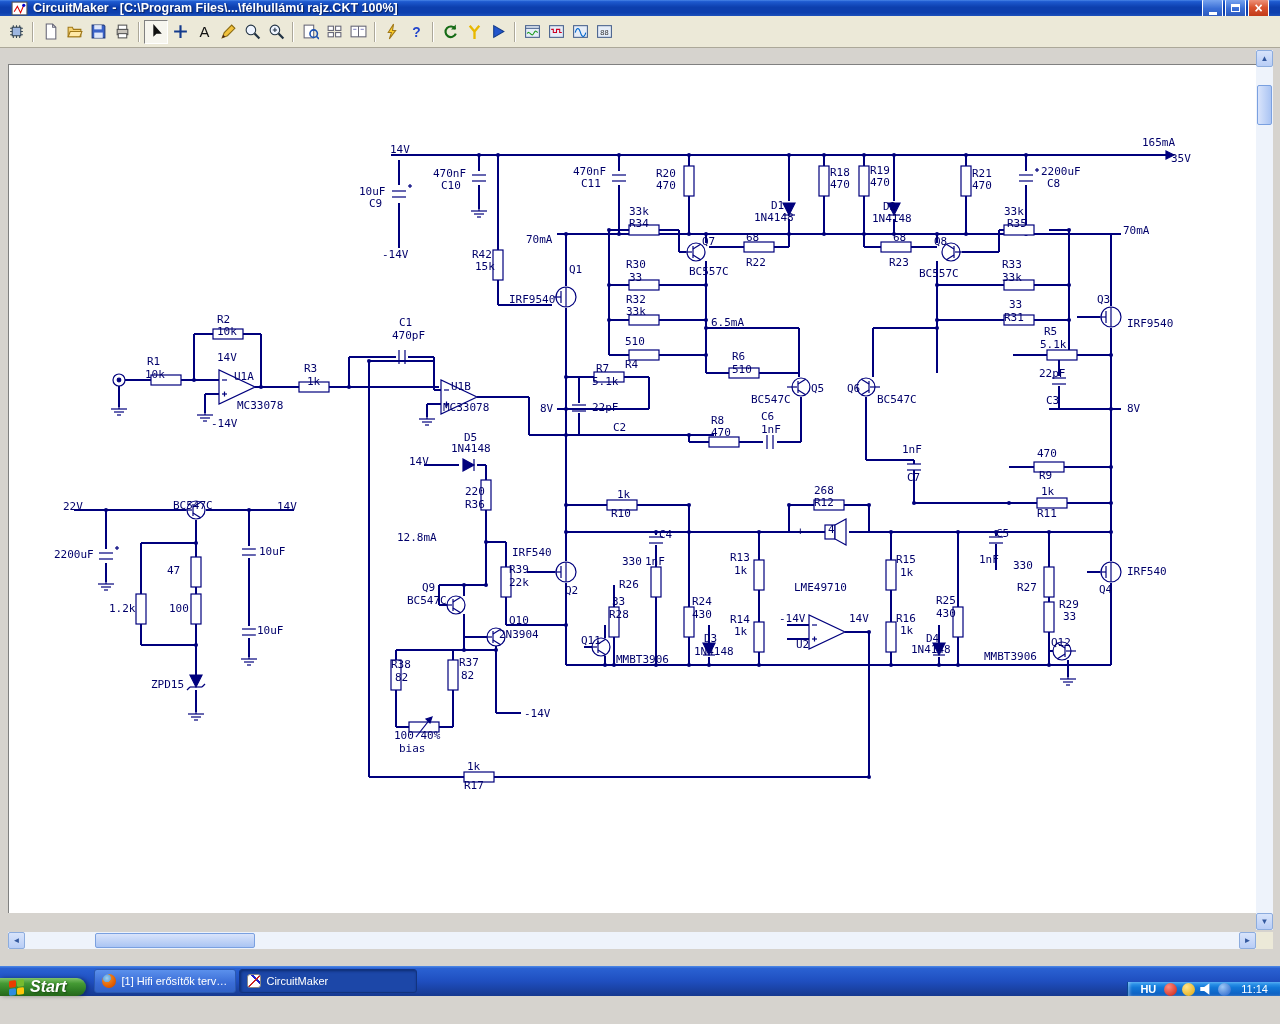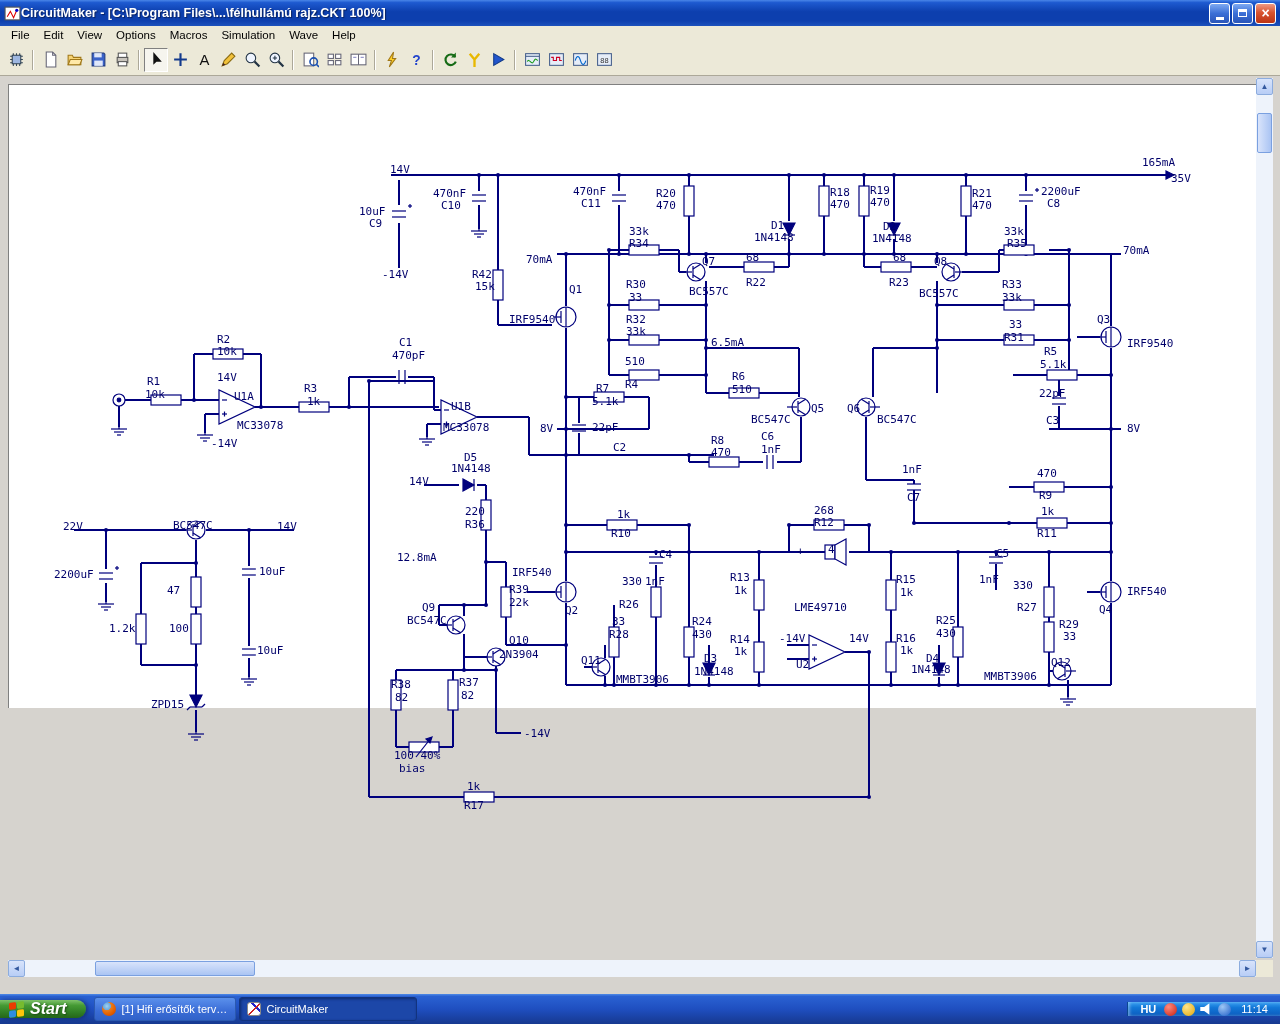--- a/index.html
+++ b/index.html
@@ -1,21 +1,21 @@
 <!DOCTYPE html>
 <html><head>
 <meta charset="utf-8">
 <style>
   *{box-sizing:border-box;margin:0;padding:0}
   html,body{width:1280px;height:1024px;overflow:hidden}
   body{font-family:"Liberation Sans",sans-serif;background:#d6d3ce;-webkit-font-smoothing:antialiased}
   .screen{position:relative;width:1280px;height:1024px;display:flex;flex-direction:column}
 
   
-  .titlebar{height:26px;background:linear-gradient(180deg,#4a86e8 0%,#1e5ad0 10%,#0d3fae 45%,#0d3fae 80%,#1c51bc 100%);display:flex;align-items:center;padding:0 4px;flex:0 0 auto}
+  .titlebar{height:16px;background:linear-gradient(180deg,#4a86e8 0%,#1e5ad0 10%,#0d3fae 45%,#0d3fae 80%,#1c51bc 100%);display:flex;align-items:center;padding:0 11px;gap:5px;flex:0 0 auto}
   .app-icon{width:17px;height:17px;display:inline-flex}
   .title-text{color:#fff;font-weight:bold;font-size:12.5px;text-shadow:1px 1px 1px #08205e;flex:1;white-space:nowrap;overflow:hidden}
   .win-buttons{display:flex;gap:2px}
   .wbtn{width:21px;height:21px;border:1px solid #fff;border-radius:3px;display:inline-flex;align-items:center;justify-content:center;cursor:default;padding:0}
   .wbtn.bl{background:linear-gradient(180deg,#7da9f2 0%,#3b6fd6 50%,#2a55b8 100%)}
   .wbtn.close{background:linear-gradient(180deg,#ef9a84 0%,#d9542f 45%,#bc3414 100%)}
   .glyph-min{display:block;width:8px;height:3px;background:#fff;margin-top:10px}
   .glyph-max{display:block;width:9px;height:8px;border:1px solid #fff;border-top:3px solid #fff}
   .glyph-x{color:#fff;font-size:14px;font-weight:bold;line-height:1}
 
@@ -24,37 +24,37 @@
   .menu-item{padding:1px 7px}
 
   
   .toolbar{height:32px;background:#ece9d8;display:flex;align-items:center;padding-left:4px;flex:0 0 auto;border-bottom:1px solid #aca899}
   .tbtn{width:24px;height:24px;border:1px solid #ece9d8;background:#ece9d8;display:inline-flex;align-items:center;justify-content:center;padding:0}
   .tbtn.pressed{border:1px solid #808080;border-bottom-color:#fff;border-right-color:#fff;background:#f6f5ee}
   .tsep{width:2px;height:20px;border-left:1px solid #aca899;border-right:1px solid #fff;margin:0 4px}
 
   
   .workarea{position:relative;height:918px;background:#d6d3ce;flex:0 0 auto}
-  .canvas{position:absolute;left:8px;top:8px;width:1248px;height:624px;background:#fff;border-top:1px solid #808080;border-left:1px solid #808080}
+  .canvas{position:absolute;left:8px;top:16px;width:1248px;height:849px;background:#fff;border-top:1px solid #808080;border-left:1px solid #808080}
   .canvas svg{position:absolute;left:0;top:0}
   .slabel{font-family:"DejaVu Sans Mono",monospace;font-size:11px}
 
   .vscroll{position:absolute;left:1256px;top:2px;width:17px;height:880px;background:#eef3fb}
   .hscroll{position:absolute;left:8px;top:884px;width:1248px;height:17px;background:#eef3fb;display:flex}
   .sarrow{width:17px;height:17px;background:linear-gradient(180deg,#d8e4fb,#b8cdf6);border:1px solid #8cacde;border-radius:2px;color:#33589e;font-size:8px;display:flex;align-items:center;justify-content:center;flex:0 0 auto}
   .vtrack{position:absolute;top:17px;bottom:17px;left:0;width:17px}
   .vthumb{position:absolute;left:1px;top:18px;width:15px;height:40px;background:linear-gradient(90deg,#d9e4fb,#aac4f3);border:1px solid #7aa0e0;border-radius:2px}
   .htrack{position:relative;flex:1}
   .hthumb{position:absolute;top:1px;left:70px;width:160px;height:15px;background:linear-gradient(180deg,#d9e4fb,#aac4f3);border:1px solid #7aa0e0;border-radius:2px}
   .vscroll .sarrow.down{position:absolute;bottom:0}
   .scorner{position:absolute;left:1256px;top:884px;width:17px;height:17px;background:#ece9d8}
   .statusstrip{position:absolute;left:0;top:903px;width:1280px;height:15px;background:#d6d3ce}
 
   
-  .taskbar{height:30px;background:linear-gradient(180deg,#4f8ae6 0%,#2a61d2 8%,#1f4fc0 50%,#16388f 100%);display:flex;align-items:center;flex:0 0 auto}
+  .taskbar{height:30px;background:linear-gradient(180deg,#4f8ae6 0%,#2a61d2 8%,#1f4fc0 50%,#16388f 100%);display:flex;align-items:flex-end;flex:0 0 auto}
   .start{padding:0 20px 0 9px;background:linear-gradient(180deg,#7fc26b 0%,#459a34 30%,#2f7d24 70%,#256619 100%);border-radius:0 14px 14px 0;color:#fff;font-weight:bold;font-style:italic;font-size:16px;display:flex;align-items:center;gap:6px;box-shadow:2px 0 4px rgba(0,0,0,.35);text-shadow:1px 1px 2px #1c4a12}
   .flag{display:inline-grid;grid-template-columns:7px 7px;grid-template-rows:7px 7px;gap:1px;transform:skewY(-6deg)}
   .flag i{border-radius:1.5px}
   .f-r{background:#ea3c00}.f-g{background:#76bb2f}.f-b{background:#2e8ce0}.f-y{background:#ffc60a}
   .tasks{display:flex;gap:3px;padding:3px 0 3px 8px;flex:1;min-width:0}
   .task{height:24px;border:1px solid #2b59b0;border-radius:3px;background:linear-gradient(180deg,#5b90ec,#3a6cd6 60%,#3162c8);color:#fff;font-size:11px;display:flex;align-items:center;gap:5px;padding:0 7px;white-space:nowrap;overflow:hidden}
   .task.active{background:#1c47a8;box-shadow:inset 1px 1px 3px #0d2a6e;border-color:#12337e}
   .task .tlabel{overflow:hidden;text-overflow:ellipsis}
   .ticon{width:14px;height:14px;border-radius:3px;flex:0 0 auto}
   .ticon.firefox{background:radial-gradient(circle at 35% 30%,#9fd0f2 0%,#6aa9dd 28%,#e87d1e 32%,#e66000 60%,#b84300 100%);border-radius:50%}
@@ -88,30 +88,20 @@
         </button>
       <button class="wbtn bl">
           <span class="glyph-max"></span>
         </button>
       <button class="wbtn close">
           <span class="glyph-x">×</span>
         </button>
     </span>
   </div>
 
-  <div class="menubar">
-      <span class="menu-item">File</span>
-      <span class="menu-item">Edit</span>
-      <span class="menu-item">View</span>
-      <span class="menu-item">Options</span>
-      <span class="menu-item">Macros</span>
-      <span class="menu-item">Simulation</span>
-      <span class="menu-item">Wave</span>
-      <span class="menu-item">Help</span>
-    </div>
 
   <div class="toolbar">
       <button class="tbtn">
         <svg viewBox="0 0 16 16" width="17" height="17">
           <rect x="4" y="4" width="8" height="8" fill="#9db6e0" stroke="#345"></rect>
           <path d="M2 5h2M2 8h2M2 11h2M12 5h2M12 8h2M12 11h2M5 2v2M8 2v2M11 2v2M5 12v2M8 12v2M11 12v2" stroke="#345"></path>
         </svg>
       </button>
       <span class="tsep"></span>
       <button class="tbtn">

